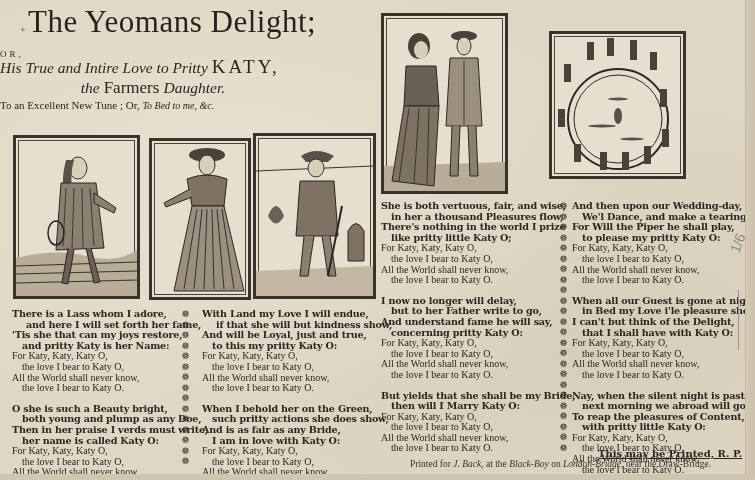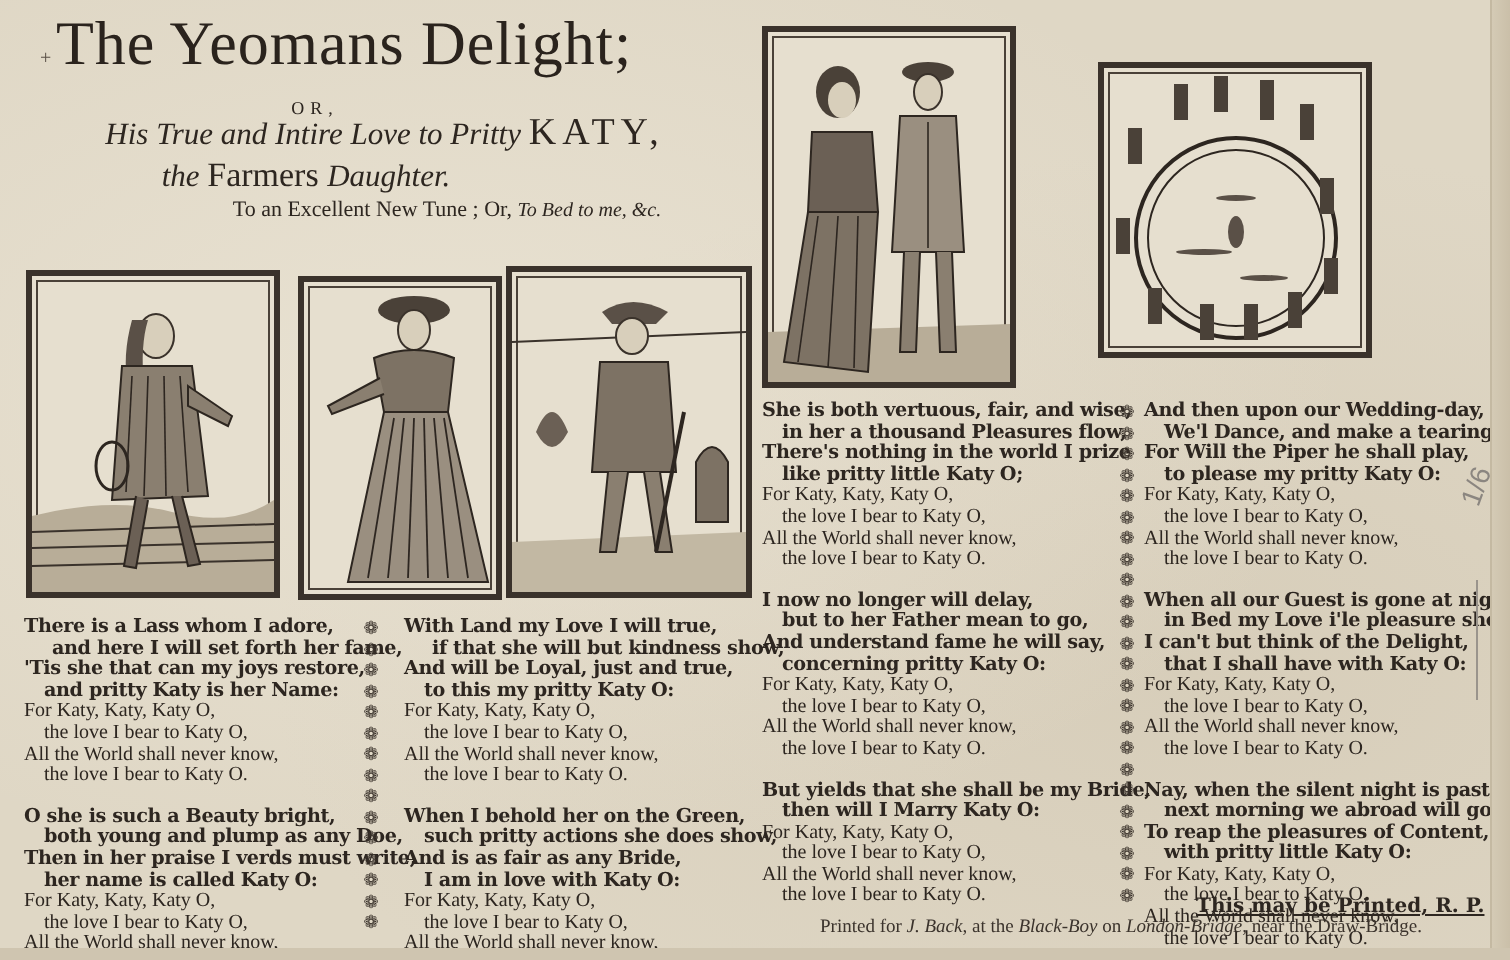--- a/index.html
+++ b/index.html
@@ -25,26 +25,26 @@
     position:absolute; left:0; top:474px; width:755px; height:6px;
     background:#cfc5b0;
   }
   .corner-mark { position:absolute; left:20px; top:24px; font-size:10px; color:#5a5047; }
 
   
   .title {
     position:absolute; left:28px; top:4px; width:350px;
     font-size:31px; letter-spacing:0.5px; color:#2a231d; white-space:nowrap;
   }
-  .or-line { position:absolute; left:0; top:49px; width:315px; text-align:center; font-size:9px; letter-spacing:3px; }
-  .sub1 { position:absolute; left:0; top:56px; width:385px; text-align:center; font-size:15.5px; font-style:italic; white-space:nowrap; }
+  .or-line { position:absolute; left:0; top:49px; width:315px; text-align:left; font-size:9px; letter-spacing:3px; }
+  .sub1 { position:absolute; left:0; top:56px; width:385px; font-size:15.5px; font-style:italic; white-space:nowrap; }
   .sub1 .katy { font-style:normal; font-size:19px; letter-spacing:3px; }
   .sub2 { position:absolute; left:0; top:78px; width:306px; text-align:center; font-size:15.5px; font-style:italic; }
   .sub2 .farmers { font-style:normal; font-size:17px; }
-  .tune { position:absolute; left:0; top:99px; width:447px; text-align:center; font-size:11px; white-space:nowrap; }
+  .tune { position:absolute; left:0; top:99px; width:447px; font-size:11px; white-space:nowrap; }
   .tune .it { font-style:italic; font-size:10px; }
 
   
   .woodcut {
     position:absolute; background:#e6dfcf;
     border:3px solid #3a322b; box-shadow:inset 0 0 0 2px #e6dfcf, inset 0 0 0 3px #4a4138;
     overflow:hidden;
   }
   .woodcut svg { width:100%; height:100%; display:block; }
 
@@ -213,21 +213,21 @@
       <span class="ln rm ind2">the love I bear to Katy O.</span>
     </div>
   </div>
 
   <div class="divider" style="left:181px;top:309px;height:162px;">
     <span>❁</span><br><span>❁</span><br><span>❁</span><br><span>❁</span><br><span>❁</span><br><span>❁</span><br><span>❁</span><br><span>❁</span><br><span>❁</span><br><span>❁</span><br><span>❁</span><br><span>❁</span><br><span>❁</span><br><span>❁</span><br><span>❁</span>
   </div>
 
   <div class="col" style="left:202px;top:309px;">
     <div class="stanza">
-      <span class="ln bl">With Land my Love I will true,</span>
+      <span class="ln bl">With Land my Love I will endue,</span>
       <span class="ln bl ind">if that she will but kindness show,</span>
       <span class="ln bl">And will be Loyal, just and true,</span>
       <span class="ln bl ind2">to this my pritty Katy O:</span>
       <span class="ln rm">For Katy, Katy, Katy O,</span>
       <span class="ln rm ind2">the love I bear to Katy O,</span>
       <span class="ln rm">All the World shall never know,</span>
       <span class="ln rm ind2">the love I bear to Katy O.</span>
     </div>
     <div class="stanza">
       <span class="ln bl">When I behold her on the Green,</span>
@@ -247,21 +247,21 @@
       <span class="ln bl ind2">in her a thousand Pleasures flow,</span>
       <span class="ln bl">There's nothing in the world I prize</span>
       <span class="ln bl ind2">like pritty little Katy O;</span>
       <span class="ln rm">For Katy, Katy, Katy O,</span>
       <span class="ln rm ind2">the love I bear to Katy O,</span>
       <span class="ln rm">All the World shall never know,</span>
       <span class="ln rm ind2">the love I bear to Katy O.</span>
     </div>
     <div class="stanza">
       <span class="ln bl">I now no longer will delay,</span>
-      <span class="ln bl ind2">but to her Father mean to go,</span>
+      <span class="ln bl ind2">but to her Father write to go,</span>
       <span class="ln bl">And understand fame he will say,</span>
       <span class="ln bl ind2">concerning pritty Katy O:</span>
       <span class="ln rm">For Katy, Katy, Katy O,</span>
       <span class="ln rm ind2">the love I bear to Katy O,</span>
       <span class="ln rm">All the World shall never know,</span>
       <span class="ln rm ind2">the love I bear to Katy O.</span>
     </div>
     <div class="stanza">
       <span class="ln bl">But yields that she shall be my Bride,</span>
       <span class="ln bl ind2">then will I Marry Katy O:</span>

